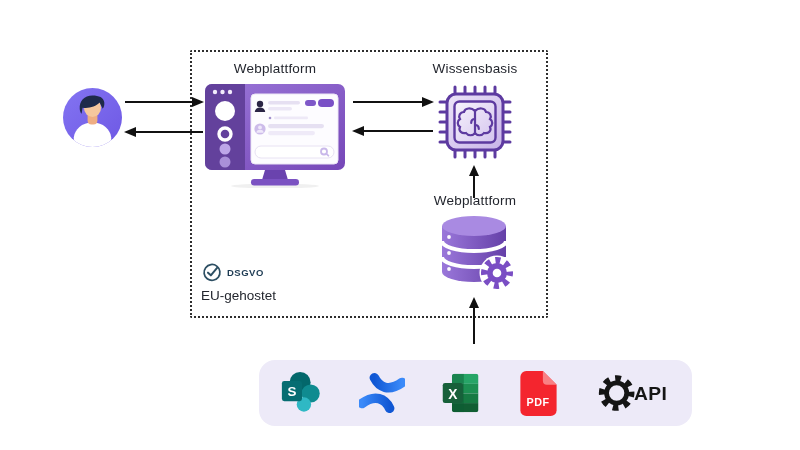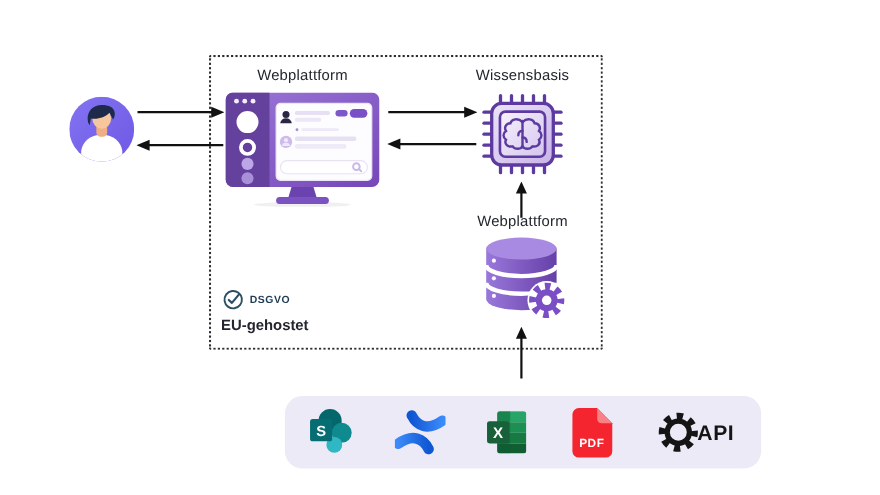--- a/index.html
+++ b/index.html
@@ -4,21 +4,21 @@
 <style>
   *{box-sizing:border-box}
   html,body{margin:0;padding:0;background:#fff}
   body{font-family:"Liberation Sans","DejaVu Sans",sans-serif;-webkit-font-smoothing:antialiased}
   .stage{position:relative;width:800px;height:450px;background:#ffffff;overflow:hidden}
   .abs{position:absolute}
   .node-label{position:absolute;transform:translateX(-50%);font-size:13.5px;font-weight:500;color:#23262e;letter-spacing:.2px;white-space:nowrap}
   .boundary{position:absolute;left:190px;top:50px;width:358px;height:268px;border:2px dotted #2e2e2e;border-radius:2px}
   .badge{position:absolute;left:202px;top:262px;display:flex;align-items:center;gap:5px}
   .badge-label{font-size:9.5px;font-weight:bold;color:#1d3b53;letter-spacing:.5px}
-  .caption{position:absolute;left:201px;top:288px;font-size:13.5px;font-weight:700;color:#23262e}
+  .caption{position:absolute;left:201px;top:288px;font-size:13.5px;font-weight:400;color:#23262e}
   .tray{position:absolute;left:259px;top:360px;width:433px;height:66px;background:#edeaf8;border-radius:16px;
         display:flex;align-items:center;justify-content:space-between;padding:0 18px 0 20px}
   svg{display:block}
 </style>
 </head>
 <body>
 
 <div class="stage">
 
   <div class="boundary"></div>

